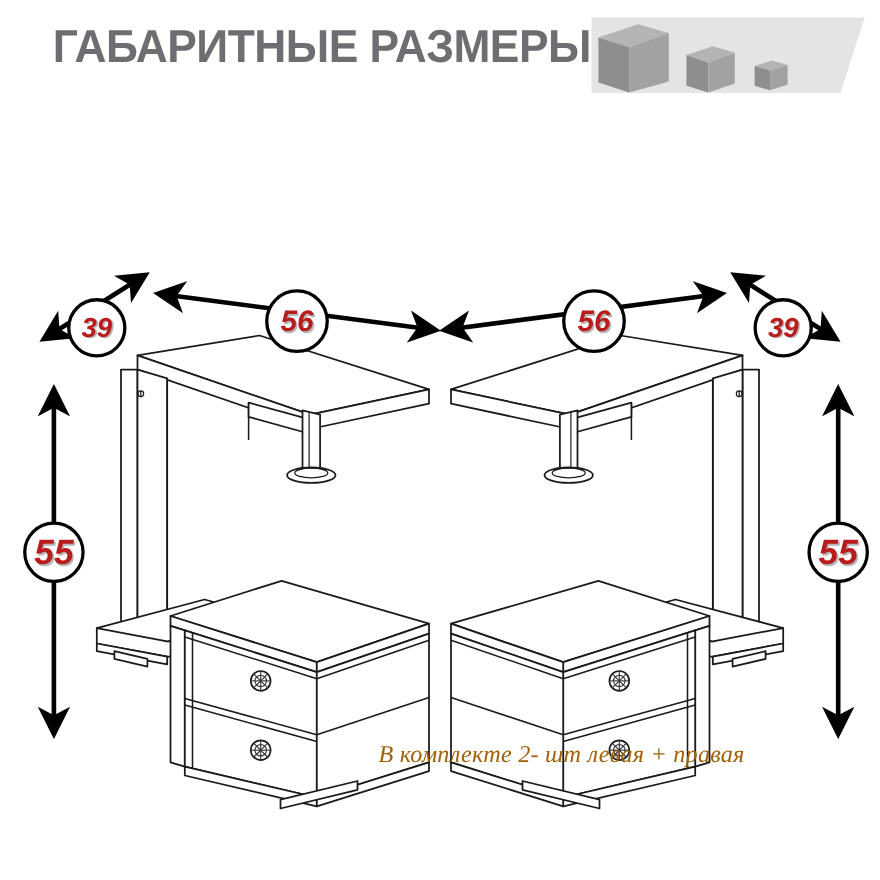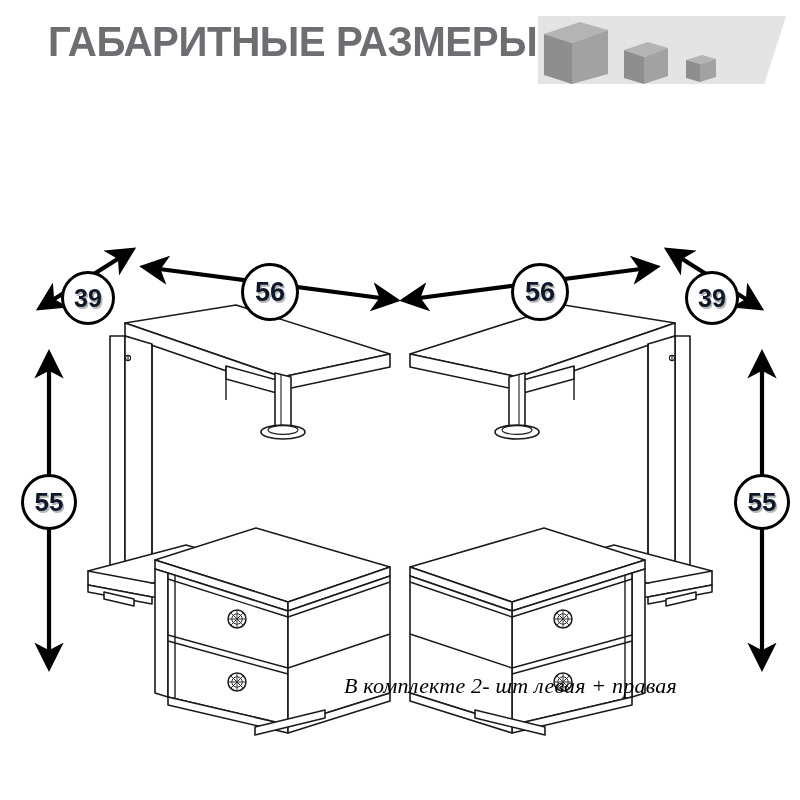--- a/index.html
+++ b/index.html
@@ -65,38 +65,39 @@
     position: absolute;
     border-radius: 50%;
     background: #ffffff;
     border: 3.5px solid #000000;
     box-sizing: border-box;
     display: flex;
     align-items: center;
     justify-content: center;
     font-family: "Liberation Sans", sans-serif;
     font-weight: bold;
-    color: #0f172a;
+    color: #b91c1c;
     text-shadow: 1.5px 1.5px 0 rgba(120,120,120,0.55);
     z-index: 20;
     user-select: none;
+    font-style: italic;
   }
   .dim-39 { width: 54px; height: 54px; font-size: 25px; }
   .dim-56 { width: 58px; height: 58px; font-size: 27px; text-align: center; }
-  .dim-55 { width: 56px; height: 56px; font-size: 26px; }
+  .dim-55 { width: 56px; height: 56px; font-size: 32px; }
 
   
   .caption {
     position: absolute;
     left: 344px;
     top: 673px;
     font-family: "Liberation Serif", serif;
     font-style: italic;
     font-size: 22px;
-    color: #000000;
+    color: #a16207;
     white-space: nowrap;
     letter-spacing: 0.2px;
   }
 </style>
 </head>
 <body>
 
 <div class="stage">
 
   <div class="header">

